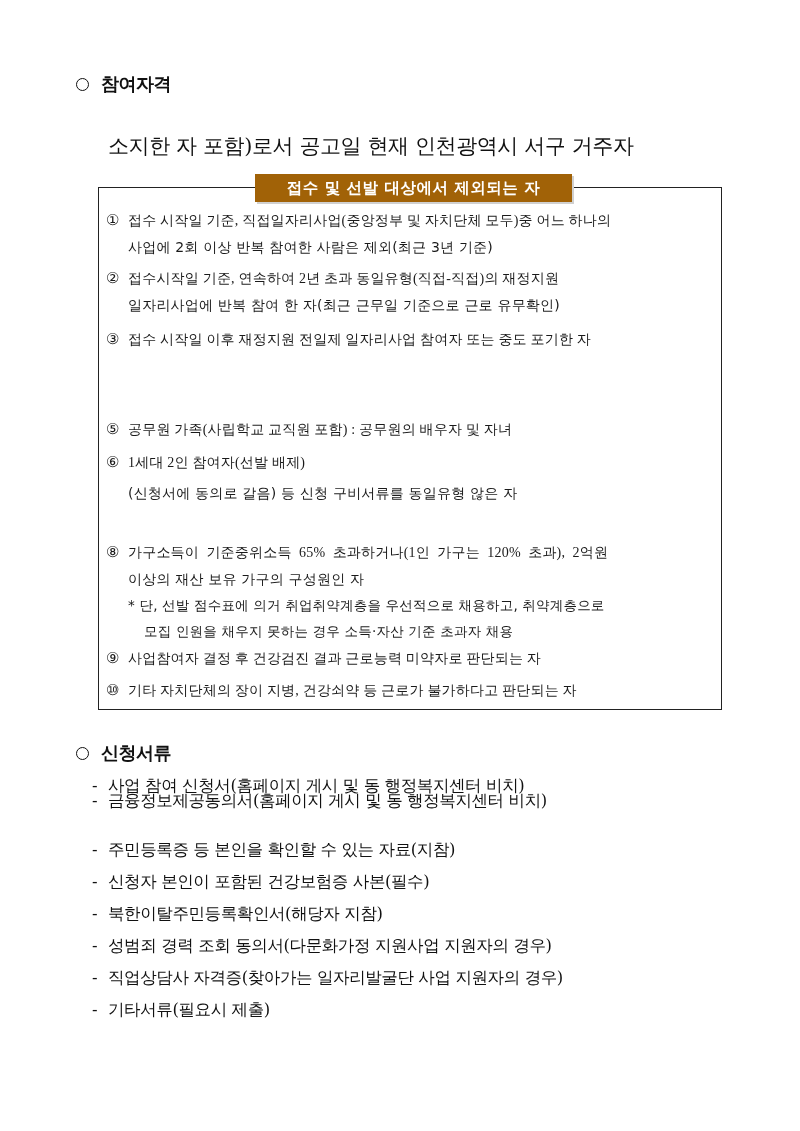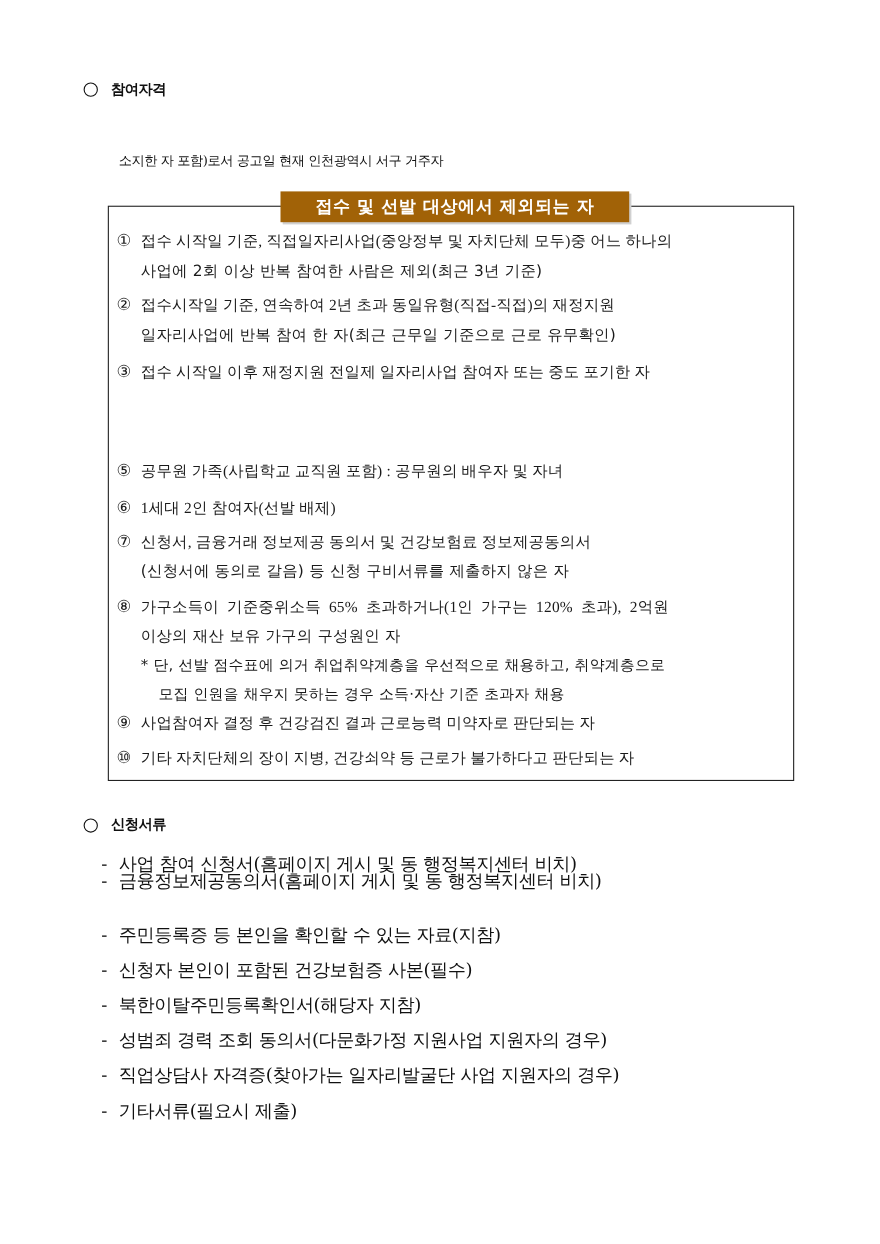--- a/index.html
+++ b/index.html
@@ -18,21 +18,21 @@
     .page {
       position: absolute;
       left: 0; top: 0;
       width: 800px; height: 1131px;
     }
     .section-title {
       position: absolute;
       left: 76px;
       font-family: "DejaVu Sans", "Liberation Sans", sans-serif;
       font-weight: bold;
-      font-size: 13px;
+      font-size: 18px;
       display: flex;
       align-items: center;
       gap: 12px;
       letter-spacing: -0.5px;
     }
     .circle-bullet {
       width: 13px; height: 13px;
       border: 1.6px solid #111;
       border-radius: 50%;
       box-sizing: border-box;
@@ -43,21 +43,21 @@
       left: 92px;
       font-size: 16.5px;
       line-height: 30px;
       letter-spacing: -0.4px;
       white-space: nowrap;
     }
     .dash-line .dash { display: inline-block; width: 16px; }
     .cont-line {
       position: absolute;
       left: 108px;
-      font-size: 12px;
+      font-size: 21px;
       line-height: 30px;
       letter-spacing: -0.4px;
       white-space: nowrap;
     }
     .exclusion-box {
       position: absolute;
       left: 98px; top: 187px;
       width: 624px; height: 523px;
       border: 1.5px solid #222;
       box-sizing: border-box;
@@ -128,22 +128,21 @@
 
   <div class="ex-item" style="top:416px;">
     <div class="line1"><span class="num">⑤</span><span>공무원 가족(사립학교 교직원 포함) : 공무원의 배우자 및 자녀</span></div>
   </div>
 
   <div class="ex-item" style="top:449px;">
     <div class="line1"><span class="num">⑥</span><span>1세대 2인 참여자(선발 배제)</span></div>
   </div>
 
   <div class="ex-item" style="top:480px;">
-    <div class="line1"><span class="num">⑦</span><span>신청서, 금융거래 정보제공 동의서 및 건강보험료 정보제공동의서</span></div>
-    <div class="line2">(신청서에 동의로 갈음) 등 신청 구비서류를 제출하지 않은 자</div>
+    <div class="line2">(신청서에 동의로 갈음) 등 신청 구비서류를 동일유형 않은 자</div>
   </div>
 
   <div class="ex-item" style="top:539px;">
     <div class="line1"><span class="num">⑧</span><span style="white-space:pre;text-align:right;">가구소득이  기준중위소득  65%  초과하거나(1인  가구는  120%  초과),  2억원</span></div>
     <div class="line2">이상의 재산 보유 가구의 구성원인 자</div>
     <div class="note">* 단, 선발 점수표에 의거 취업취약계층을 우선적으로 채용하고, 취약계층으로</div>
     <div class="note2">모집 인원을 채우지 못하는 경우 소득·자산 기준 초과자 채용</div>
   </div>
 
   <div class="ex-item" style="top:645px;">

